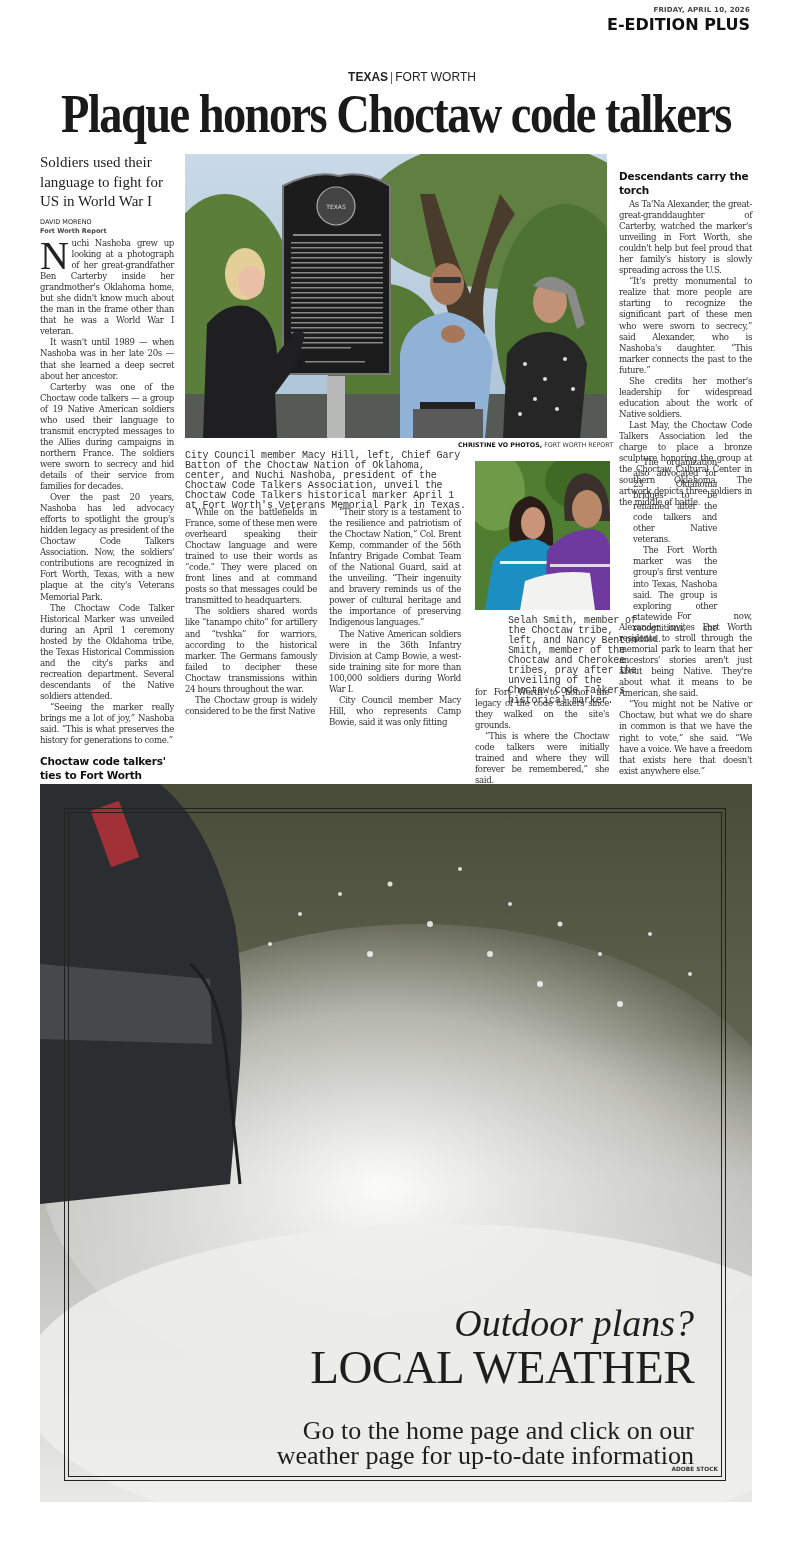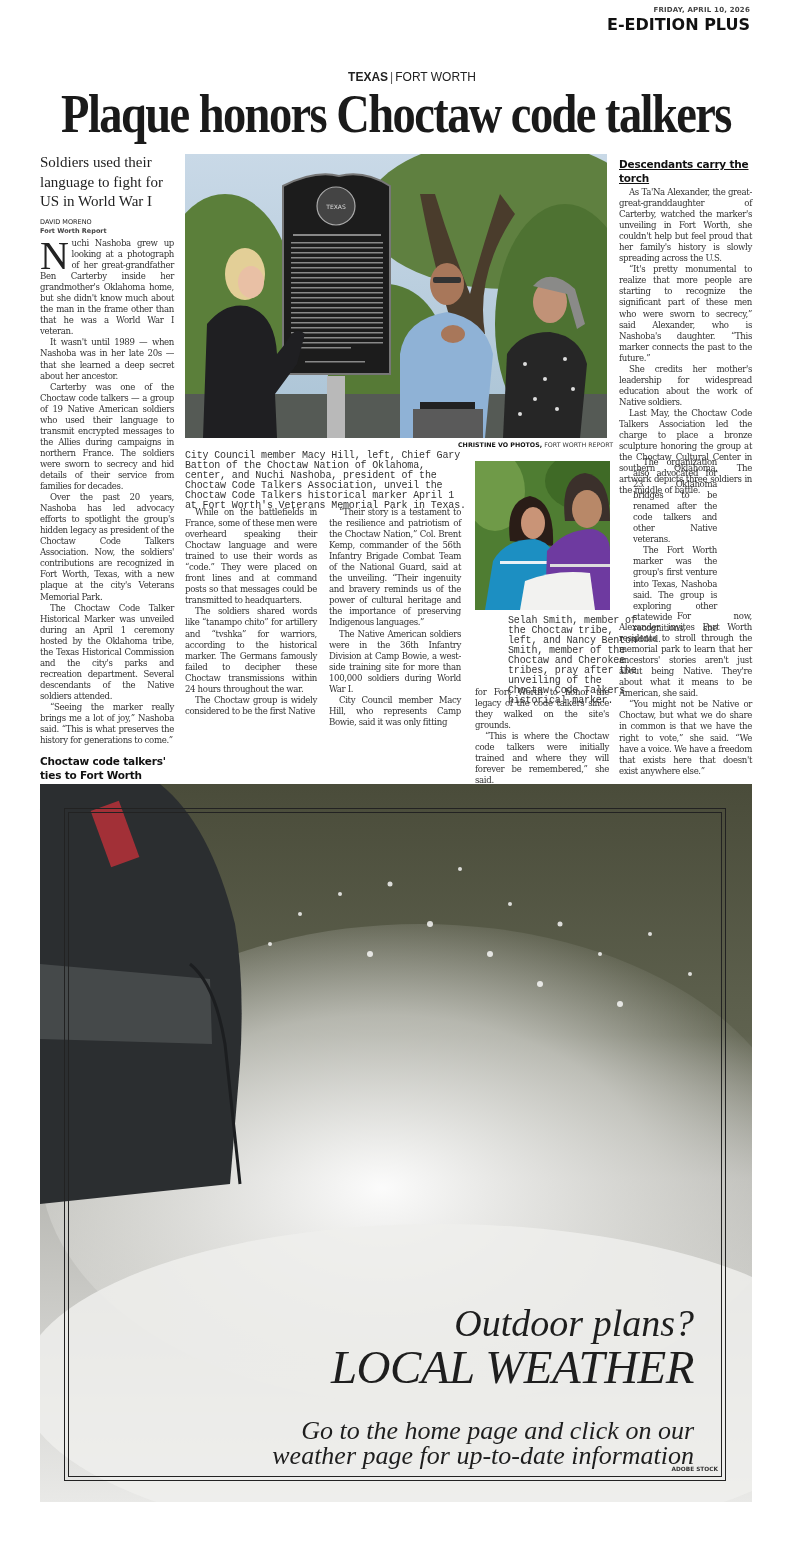--- a/index.html
+++ b/index.html
@@ -32,21 +32,21 @@
   .photo1 { position: absolute; left: 185px; top: 154px; width: 422px; height: 284px; overflow: hidden; background: linear-gradient(180deg, #c8d8e6 0%, #b9cfdf 30%, #6e8f52 45%, #4c6d33 70%, #3a4c2c 100%); }
   .photo2 { position: absolute; left: 475px; top: 461px; width: 135px; height: 149px; overflow: hidden; background: linear-gradient(180deg, #4d7a30 0%, #5f8c3a 40%, #3f5e2a 100%); }
 
   .credit { position: absolute; font-family: "DejaVu Sans", sans-serif; font-size: 6.3px; color: #333; }
   .credit b { font-weight: bold; color: #111; }
   .caption { position: absolute; font-family: Liberation Mono, monospace; font-size: 10px; line-height: 10px; color: #333; letter-spacing: -0.15px; }
 
   .ad { position: absolute; left: 40px; top: 784px; width: 712px; height: 718px; overflow: hidden; background: #14b8a6; }
   .ad-frame { position: absolute; left: 24px; top: 24px; width: 662px; height: 673px; border: 1px solid #222; }
   .ad-frame::after { content: ""; position: absolute; left: 3px; top: 3px; right: 3px; bottom: 3px; border: 1px solid #222; }
-  .ad-text { position: absolute; right: 58px; text-align: right; font-family: "Liberation Serif", serif; color: #1e1e1e; font-style: italic; }
+  .ad-text { position: absolute; right: 58px; text-align: right; font-family: "Liberation Serif", serif; color: #1e1e1e; }
   .ad-q { top: 517px; font-style: italic; font-size: 38px; line-height: 44px; }
   .ad-title { top: 556px; font-size: 47px; line-height: 54px; letter-spacing: -0.5px; }
   .ad-sub { top: 634px; font-size: 26px; line-height: 25px; }
   .ad-credit { position: absolute; right: 34px; bottom: 30px; font-family: "DejaVu Sans", sans-serif; font-size: 5.8px; font-weight: bold; color: #333; }
 </style>
 </head>
 <body>
 
 <div class="masthead">
   <div class="date">FRIDAY, APRIL 10, 2026</div>
@@ -184,21 +184,21 @@
   </svg>
 </div>
 <div class="caption" style="left:475px; top:616px; width:135px;margin-left:33px;">Selah Smith, member of the Choctaw tribe, left, and Nancy Benton Smith, member of the Choctaw and Cherokee tribes, pray after the unveiling of the Choctaw Code Talkers historical marker.</div>
 
 <div class="col" style="left:475px; top:687px; width:134px;">
   <p class="noindent">for Fort Worth to honor the legacy of the code talkers since they walked on the site's grounds.</p>
   <p>“This is where the Choctaw code talkers were initially trained and where they will forever be remembered,” she said.</p>
 </div>
 
 <div class="col" style="left:619px; top:153px; width:133px;">
-  <div class="subhead" style="margin-top:4px;text-decoration:underline;">Descendants carry the torch</div>
+  <div class="subhead" style="margin-top:16px;">Descendants carry the torch</div>
   <p>As Ta'Na Alexander, the great-great-granddaughter of Carterby, watched the marker's unveiling in Fort Worth, she couldn't help but feel proud that her family's history is slowly spreading across the U.S.</p>
   <p>“It's pretty monumental to realize that more people are starting to recognize the significant part of these men who were sworn to secrecy,” said Alexander, who is Nashoba's daughter. “This marker connects the past to the future.”</p>
   <p>She credits her mother's leadership for widespread education about the work of Native soldiers.</p>
   <p>Last May, the Choctaw Code Talkers Association led the charge to place a bronze sculpture honoring the group at the Choctaw Cultural Center in southern Oklahoma. The artwork depicts three soldiers in the middle of battle.</p>
 </div>
 <div class="col" style="left:633px; top:457px; width:84px;">
   <p>The organization also advocated for 23 Oklahoma bridges to be renamed after the code talkers and other Native veterans.</p>
   <p>The Fort Worth marker was the group's first venture into Texas, Nashoba said. The group is exploring other statewide recognitions, she added.</p>
 </div>
 <div class="col" style="left:619px; top:611px; width:133px;">

